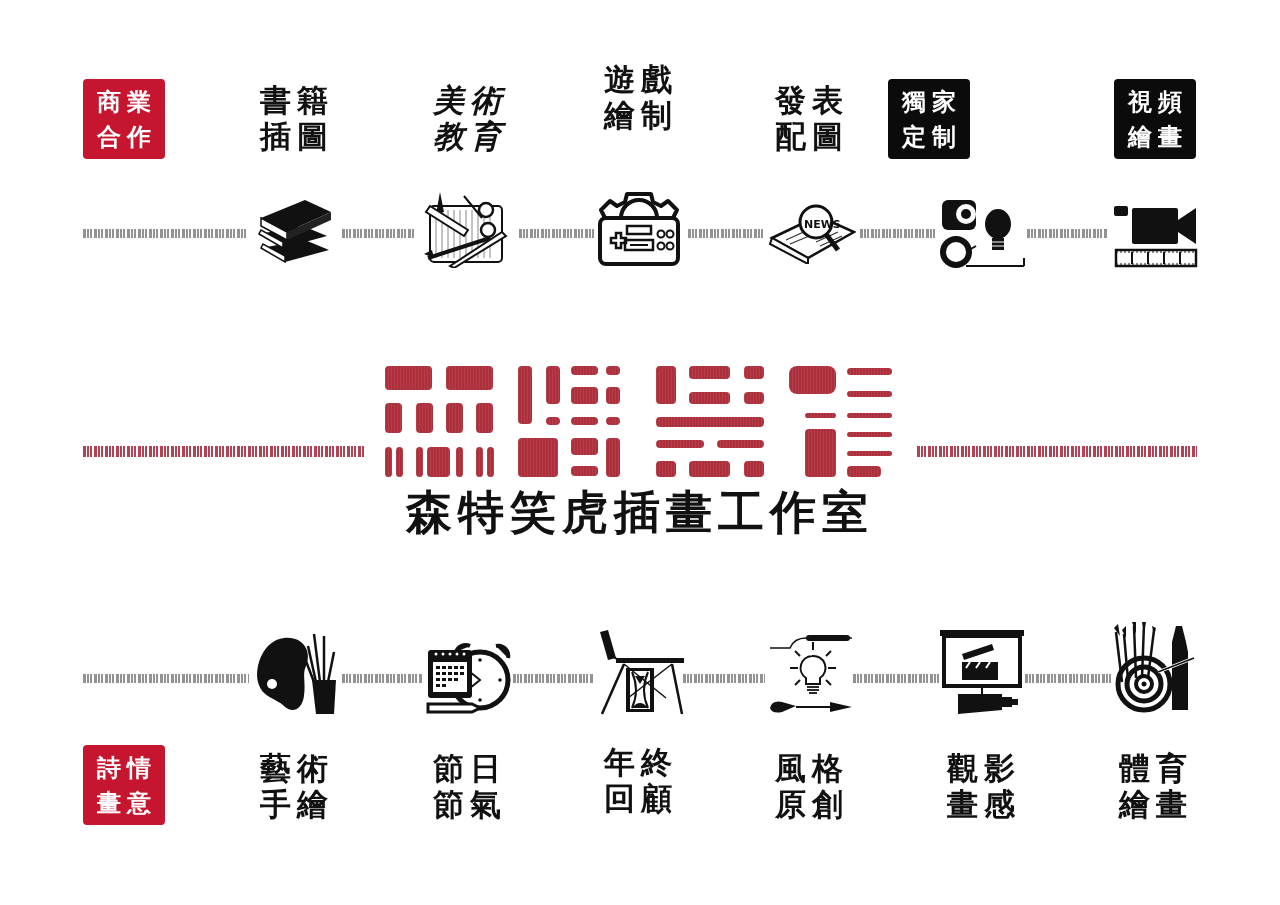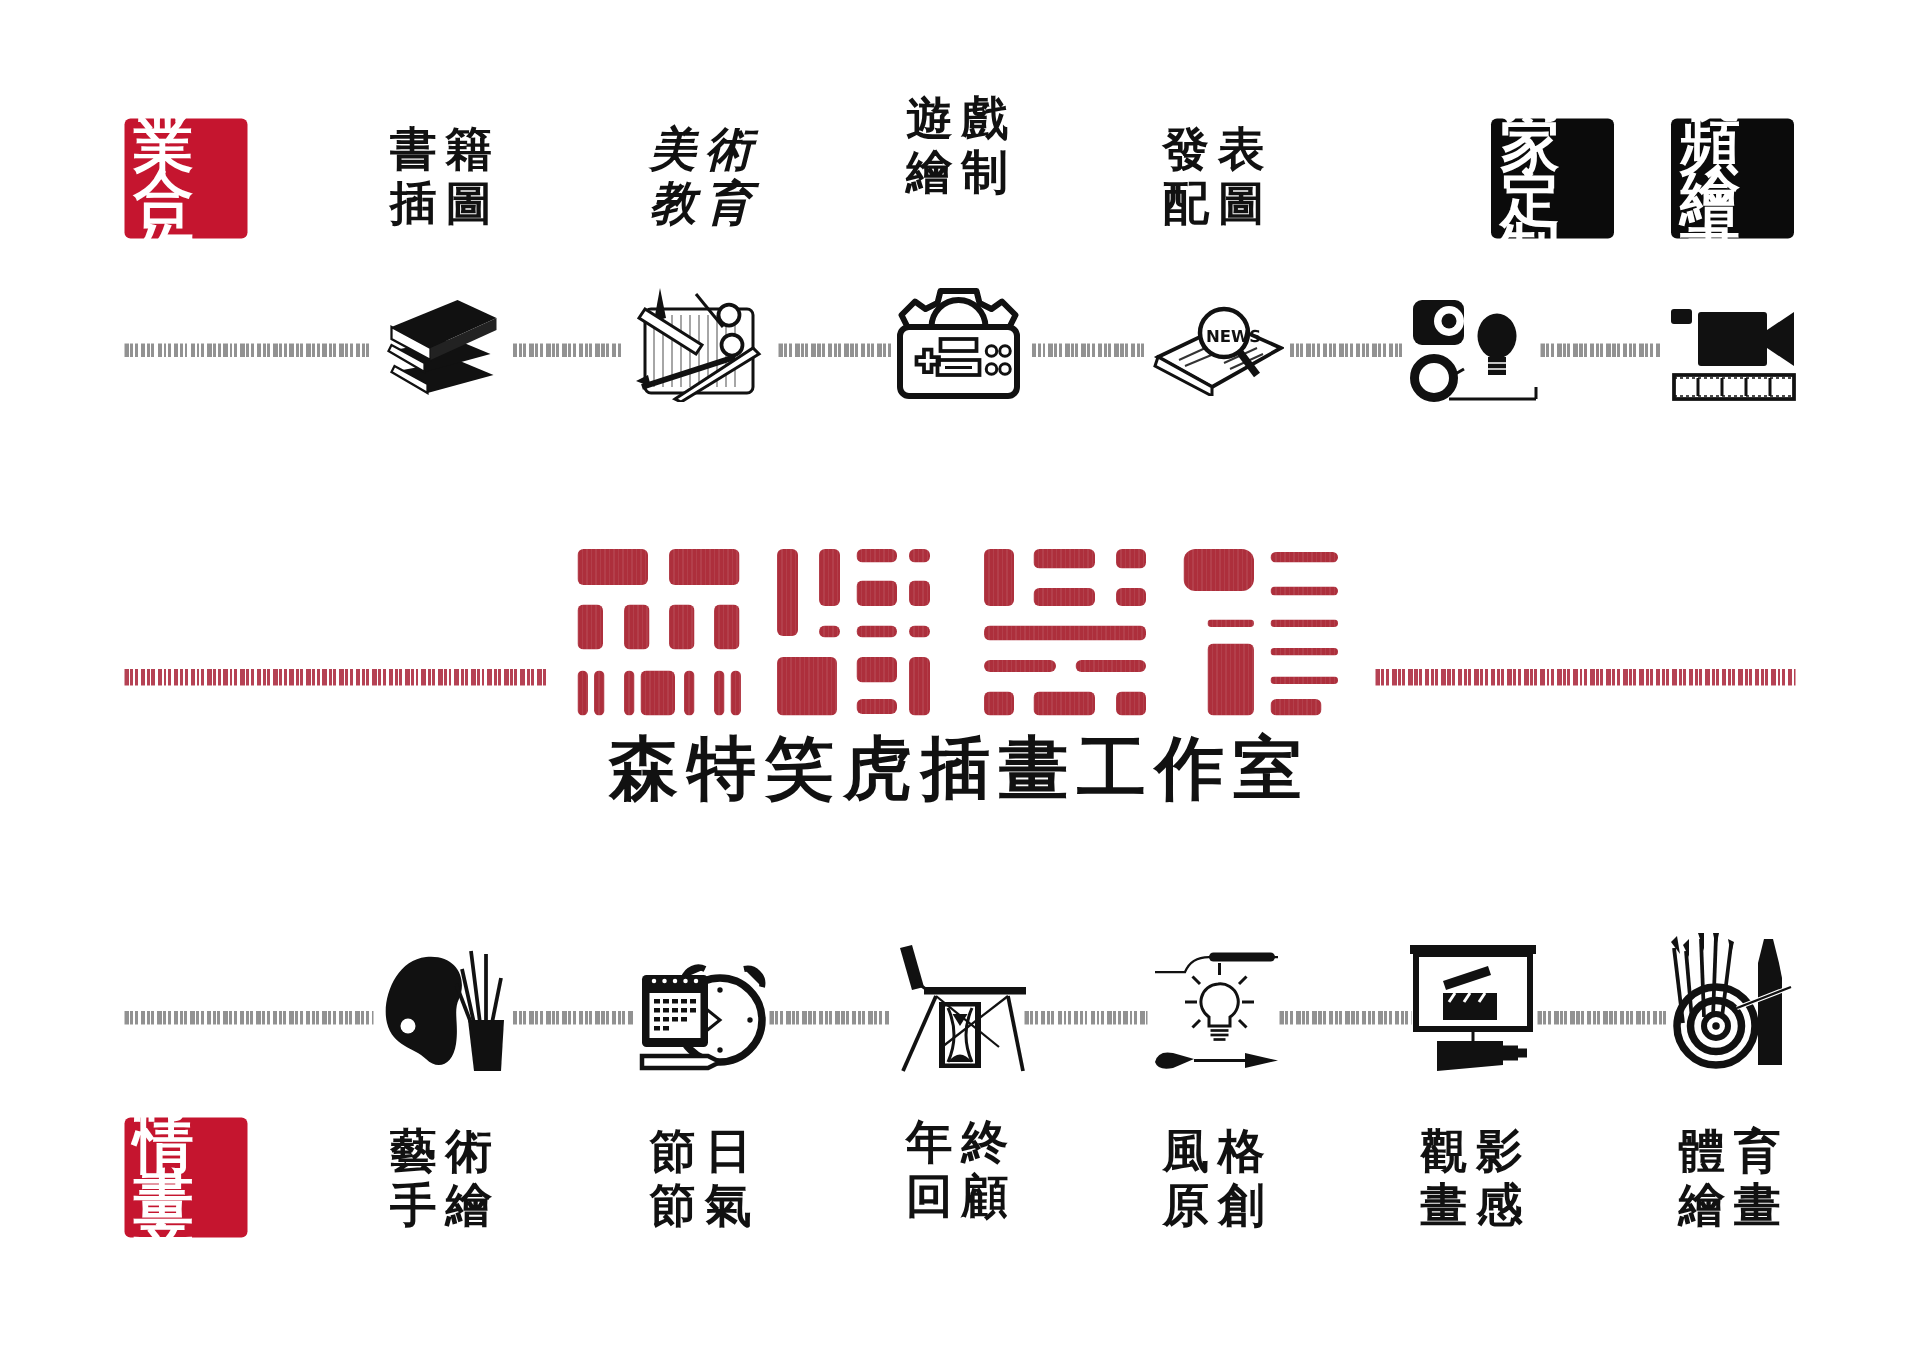--- a/index.html
+++ b/index.html
@@ -1,20 +1,20 @@
 <!DOCTYPE html>
 <html><head>
 <meta charset="utf-8">
 <style>
   html,body{margin:0;padding:0;background:#ffffff;}
   body{width:1280px;height:905px;position:relative;overflow:hidden;font-family:"DejaVu Serif","Liberation Serif",serif;color:#111;}
   
   .label{position:absolute;width:84px;text-align:center;font-size:31px;line-height:36px;letter-spacing:6px;font-weight:bold;color:#111;}
   .label span{display:block;}
-  .badge{position:absolute;width:82px;height:80px;border-radius:4px;display:flex;flex-direction:column;justify-content:center;align-items:center;font-size:40px;line-height:35px;letter-spacing:6px;font-weight:bold;color:#fff;font-family:Liberation Mono, monospace;}
+  .badge{position:absolute;width:82px;height:80px;border-radius:4px;display:flex;flex-direction:column;justify-content:center;align-items:center;font-size:24px;line-height:35px;letter-spacing:6px;font-weight:bold;color:#fff;}
   .badge span{display:block;padding-left:6px;}
   .badge.red{background:#c5152f;}
   .badge.black{background:#0b0b0b;}
   
   .strip{position:absolute;height:9px;background-image:
       repeating-linear-gradient(90deg, currentColor 0 3px, transparent 3px 4px, currentColor 4px 6px, transparent 6px 7px, currentColor 7px 9px, transparent 9px 11px),
       repeating-linear-gradient(0deg, transparent 0 1px, rgba(255,255,255,.8) 1px 2px, transparent 2px 4px);
     opacity:.9;}
   .strip.gray{color:#3a3a3a;opacity:.55;}
   .strip.red{color:#a3142a;opacity:.8;height:11px;}
@@ -42,21 +42,21 @@
   <span>教育</span>
 </div>
 <div class="label" style="left:599px;top:64px;font-family:Liberation Mono, monospace;">
   <span>遊戲</span>
   <span>繪制</span>
 </div>
 <div class="label" style="left:770px;top:82px;">
   <span>發表</span>
   <span>配圖</span>
 </div>
-<div class="badge black" style="left:994px;top:79px;">
+<div class="badge black" style="left:888px;top:79px;">
   <span>獨家</span>
   <span>定制</span>
 </div>
 <div class="badge black" style="left:1114px;top:79px;">
   <span>視頻</span>
   <span>繪畫</span>
 </div>
 
 <div class="strip gray" style="left:83px;top:229px;width:164px;"></div>
 <div class="strip gray" style="left:342px;top:229px;width:72px;"></div>

